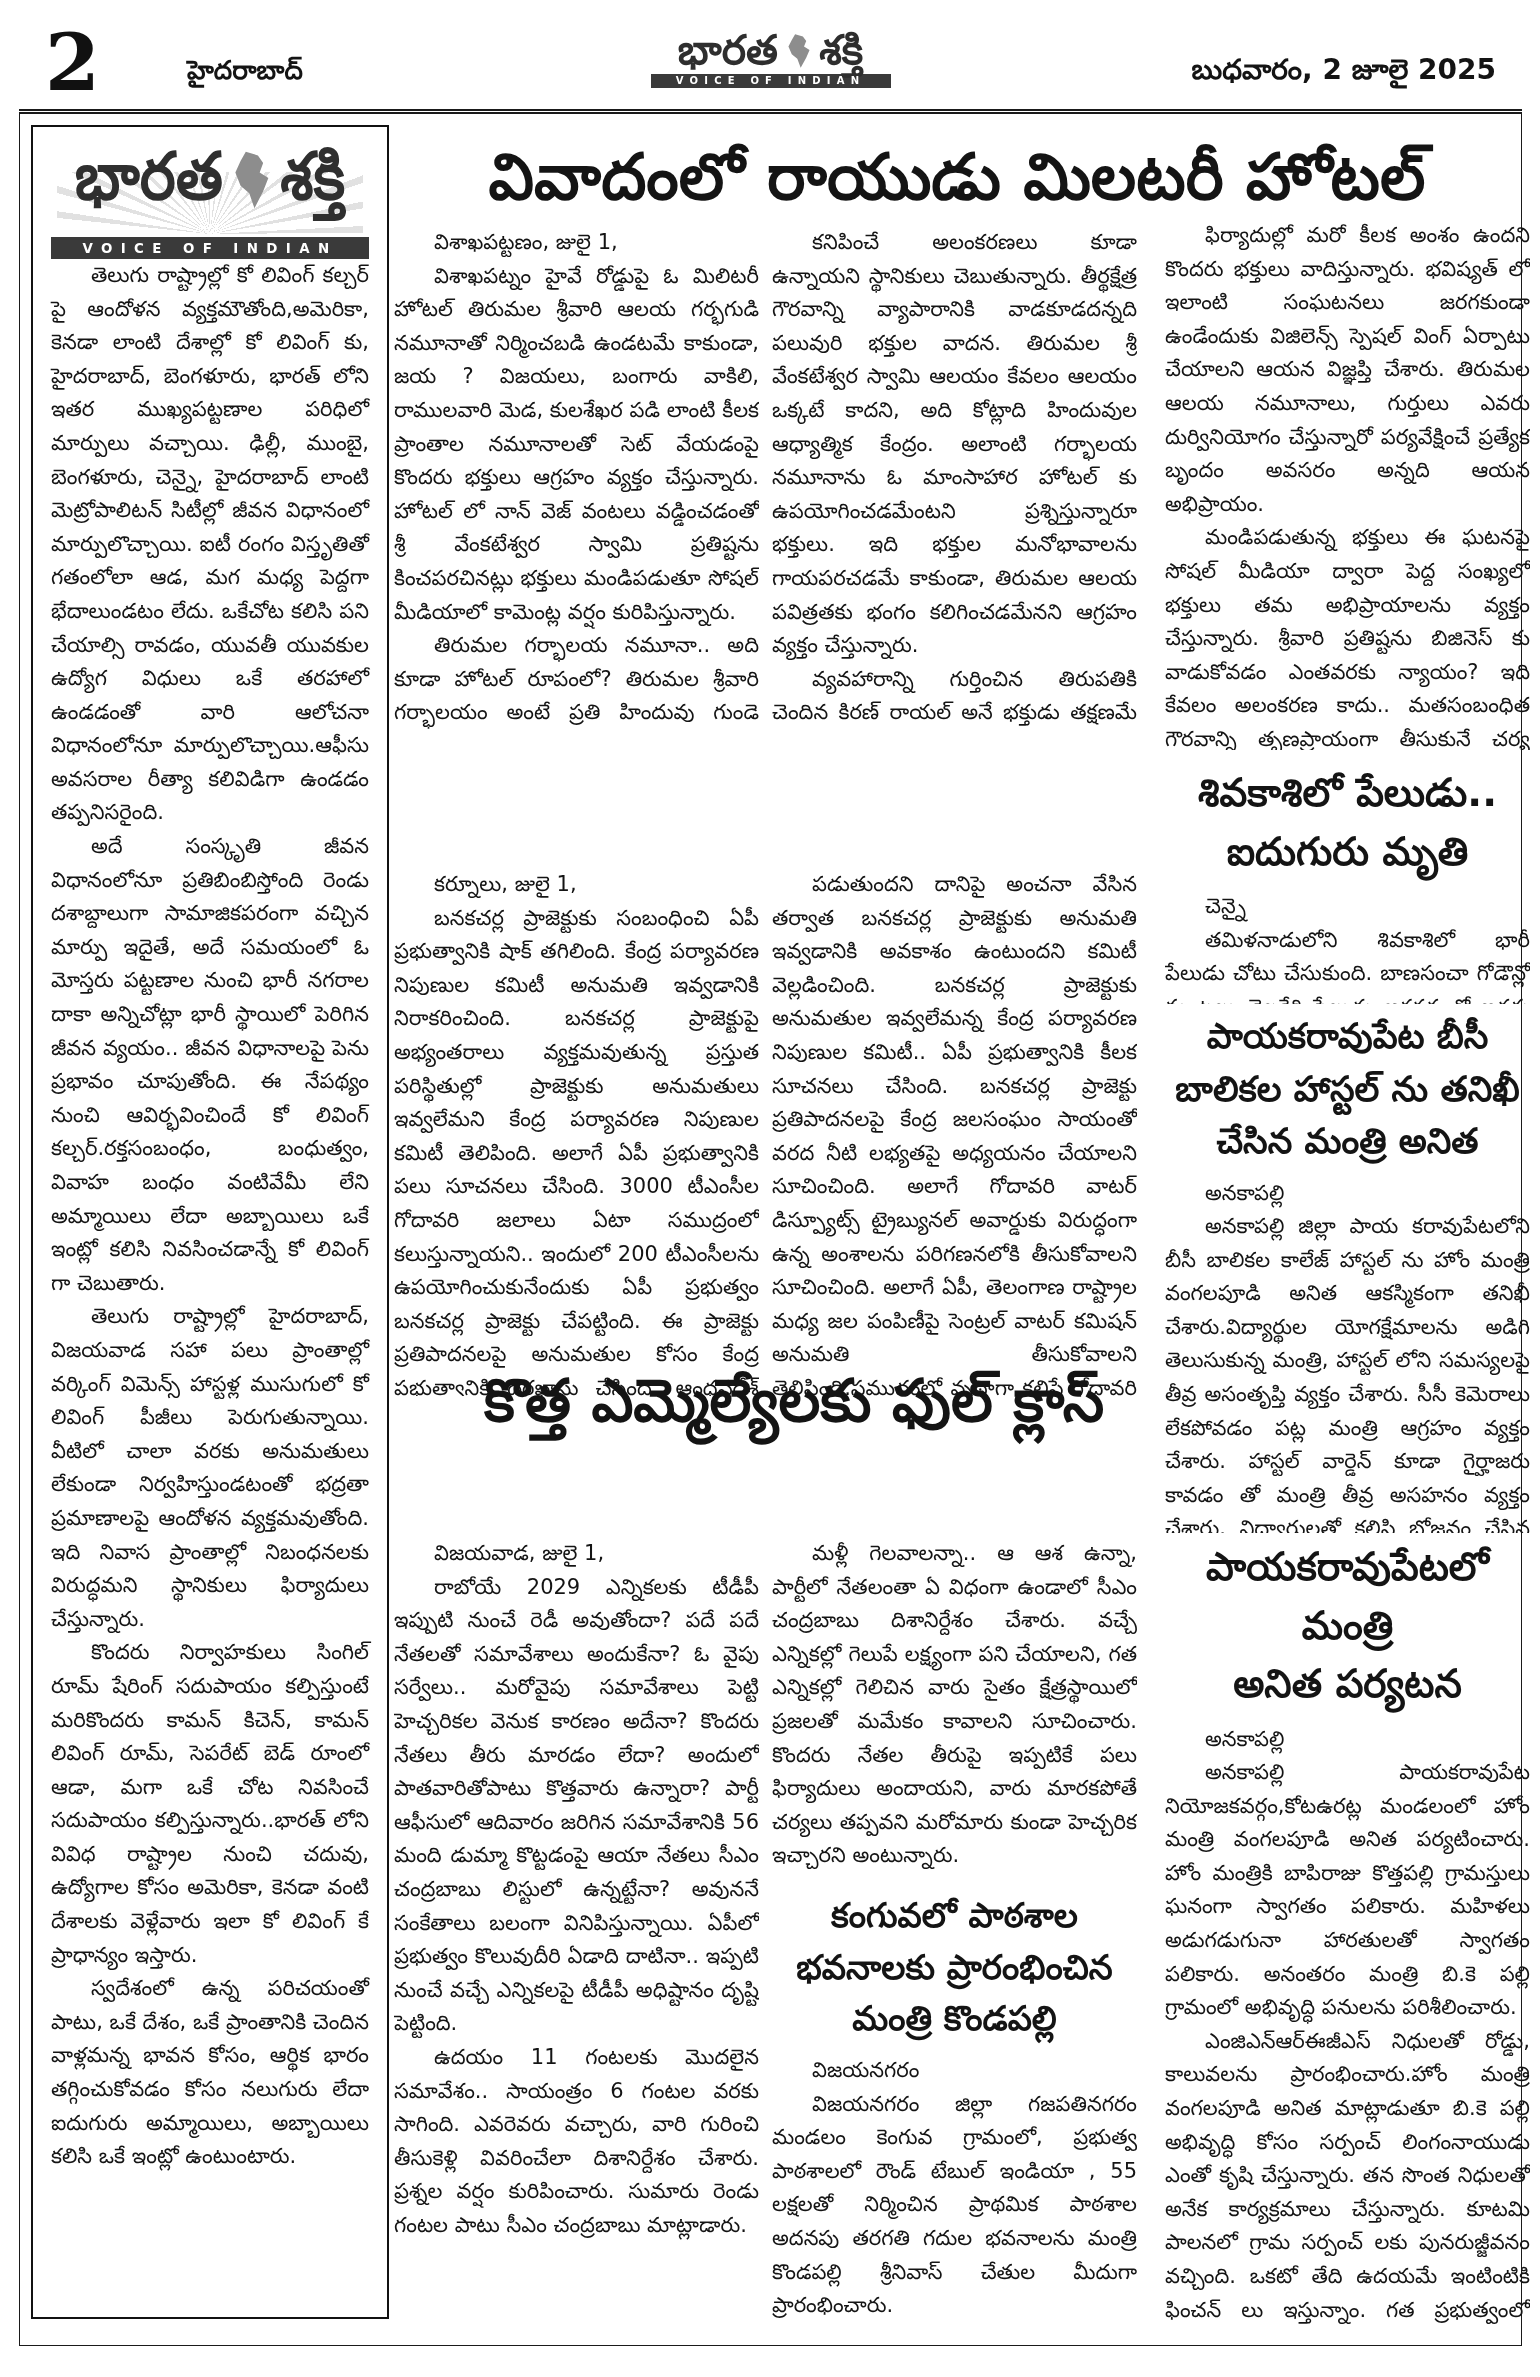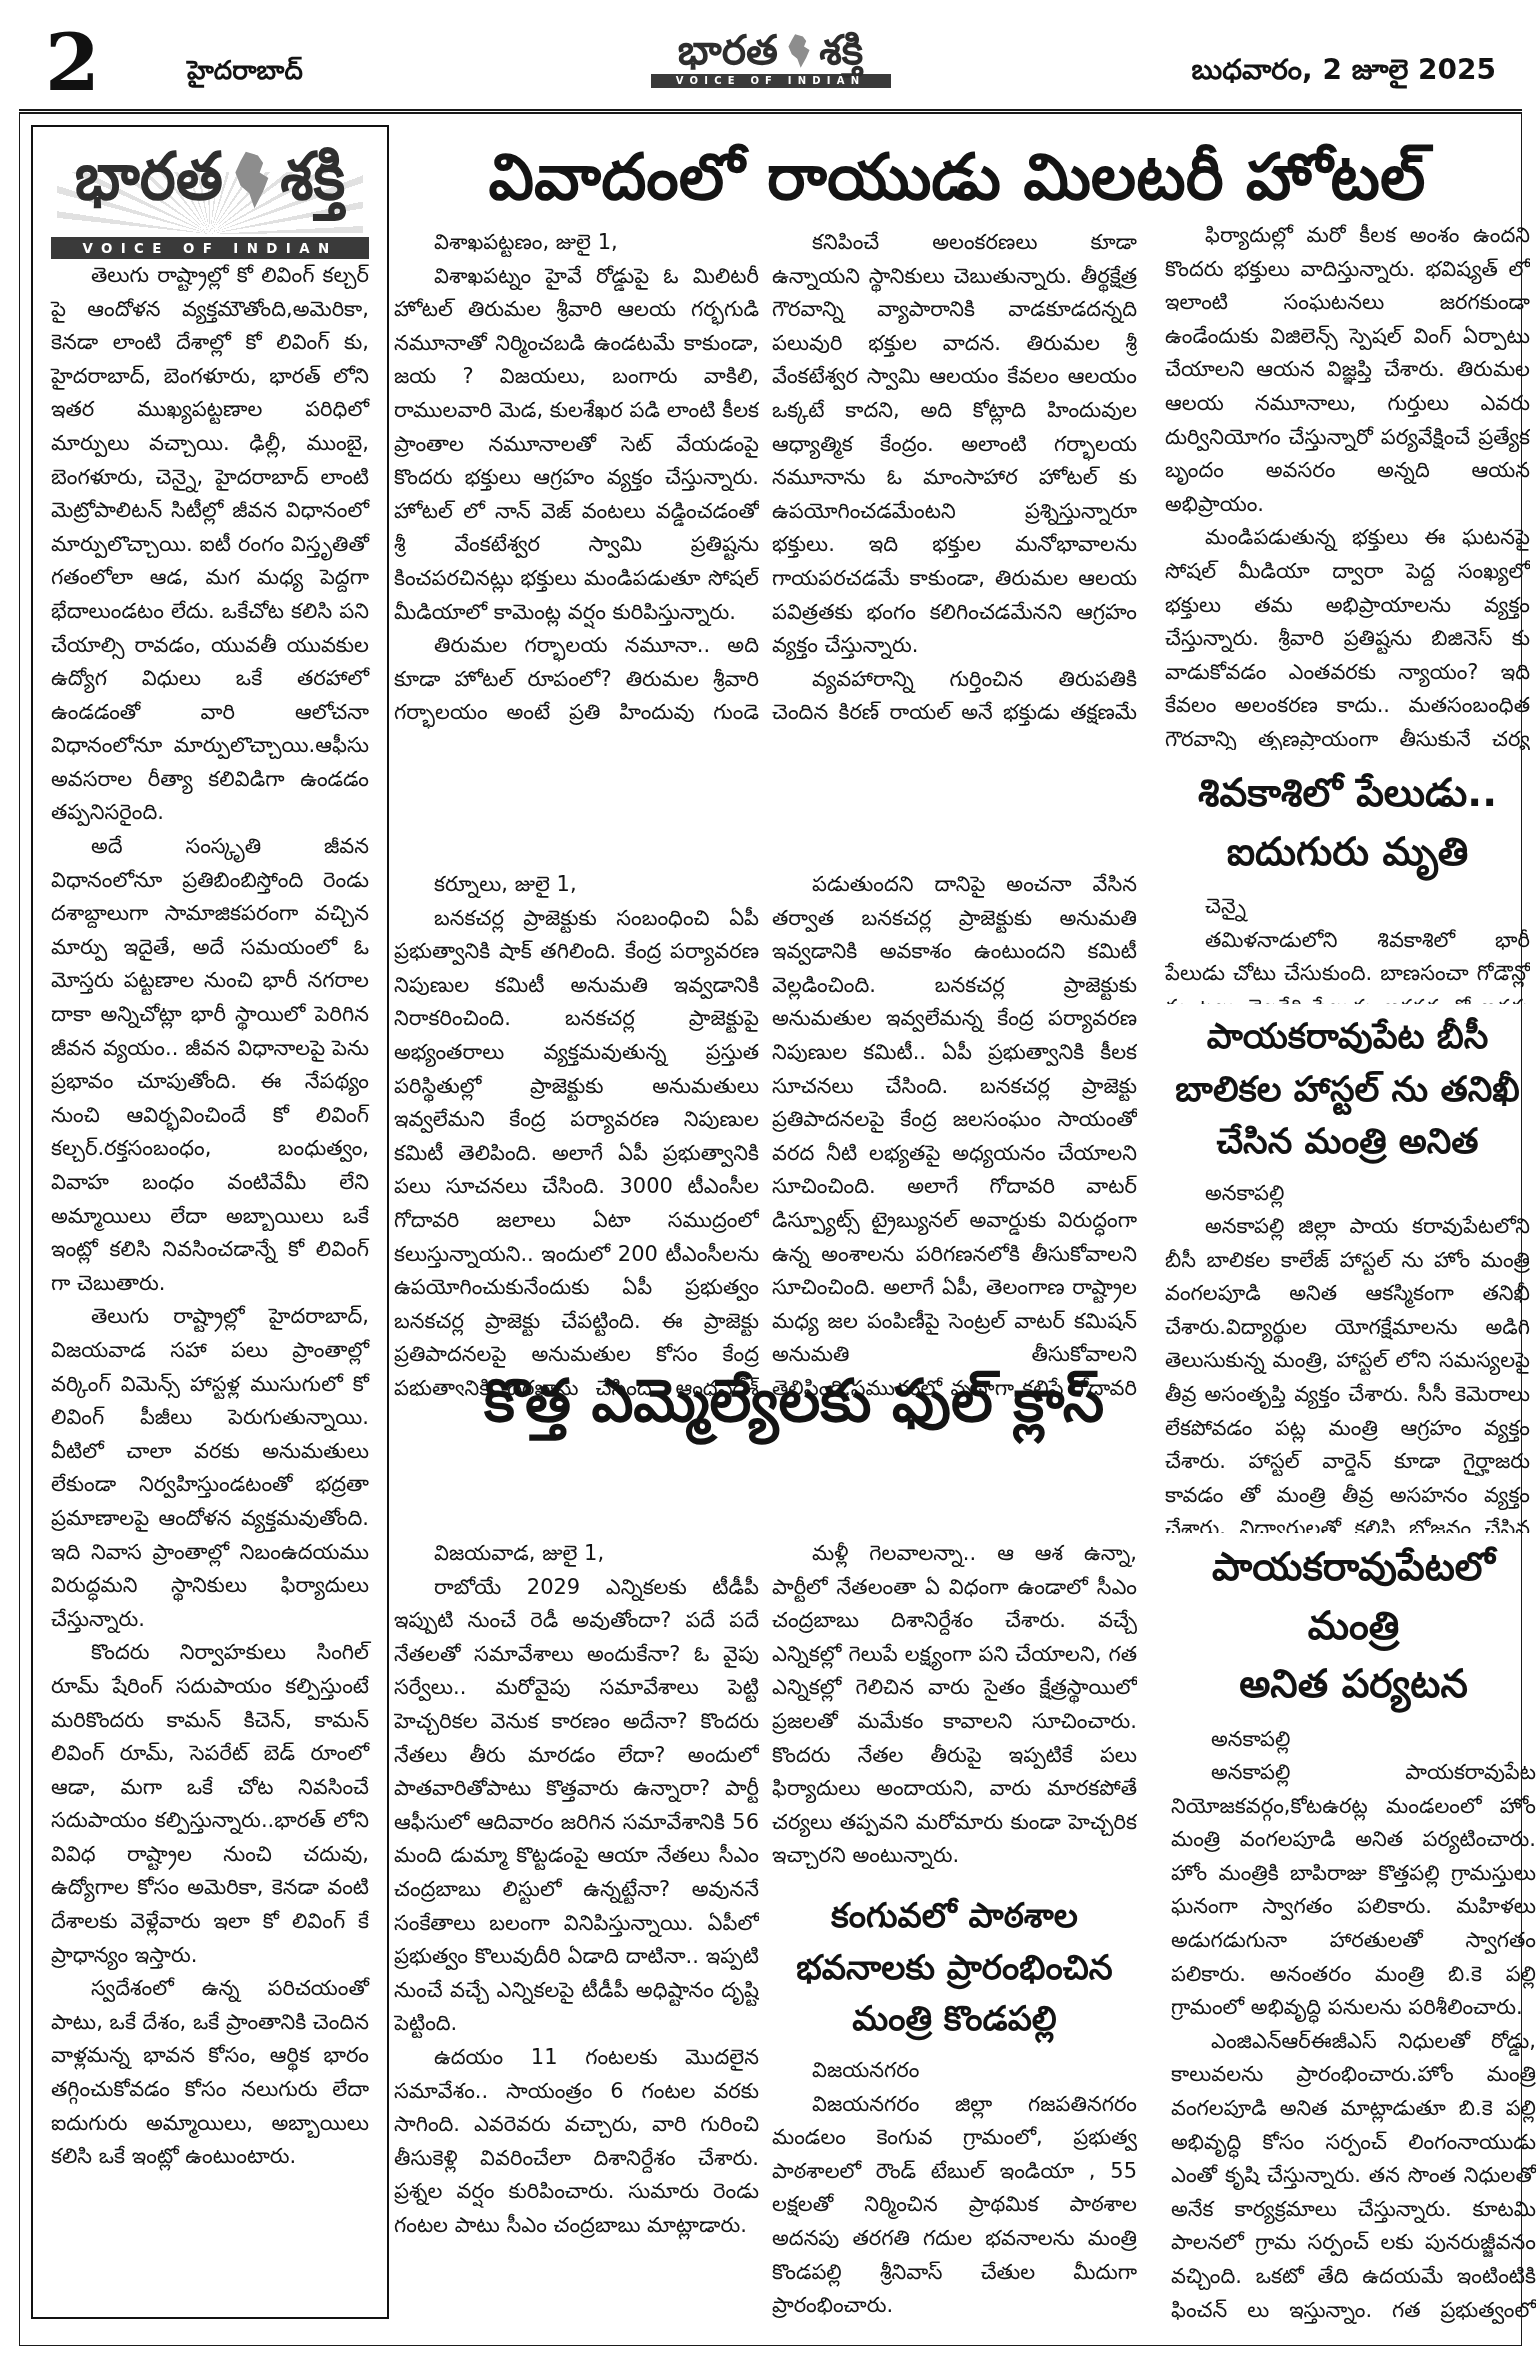--- a/index.html
+++ b/index.html
@@ -84,21 +84,21 @@
             </svg>
         </span>
         <span>శక్తి</span>
       </div>
       <div class="rays"></div>
       <div class="mh-bar">VOICE OF INDIAN</div>
     </div>
     <div class="body-text">
       <p>తెలుగు రాష్ట్రాల్లో కో లివింగ్ కల్చర్ పై ఆందోళన వ్యక్తమౌతోంది,అమెరికా, కెనడా లాంటి దేశాల్లో కో లివింగ్ కు, హైదరాబాద్, బెంగళూరు, భారత్ లోని ఇతర ముఖ్యపట్టణాల పరిధిలో మార్పులు వచ్చాయి. ఢిల్లీ, ముంబై, బెంగళూరు, చెన్నై, హైదరాబాద్ లాంటి మెట్రోపాలిటన్ సిటీల్లో జీవన విధానంలో మార్పులొచ్చాయి. ఐటీ రంగం విస్తృతితో గతంలోలా ఆడ, మగ మధ్య పెద్దగా భేదాలుండటం లేదు. ఒకేచోట కలిసి పని చేయాల్సి రావడం, యువతీ యువకుల ఉద్యోగ విధులు ఒకే తరహాలో ఉండడంతో వారి ఆలోచనా విధానంలోనూ మార్పులొచ్చాయి.ఆఫీసు అవసరాల రీత్యా కలివిడిగా ఉండడం తప్పనిసరైంది.</p>
       <p>అదే సంస్కృతి జీవన విధానంలోనూ ప్రతిబింబిస్తోంది రెండు దశాబ్దాలుగా సామాజికపరంగా వచ్చిన మార్పు ఇదైతే, అదే సమయంలో ఓ మోస్తరు పట్టణాల నుంచి భారీ నగరాల దాకా అన్నిచోట్లా భారీ స్థాయిలో పెరిగిన జీవన వ్యయం.. జీవన విధానాలపై పెను ప్రభావం చూపుతోంది. ఈ నేపథ్యం నుంచి ఆవిర్భవించిందే కో లివింగ్ కల్చర్.రక్తసంబంధం, బంధుత్వం, వివాహ బంధం వంటివేమీ లేని అమ్మాయిలు లేదా అబ్బాయిలు ఒకే ఇంట్లో కలిసి నివసించడాన్నే కో లివింగ్ గా చెబుతారు.</p>
-      <p>తెలుగు రాష్ట్రాల్లో హైదరాబాద్, విజయవాడ సహా పలు ప్రాంతాల్లో వర్కింగ్ విమెన్స్ హాస్టళ్ల ముసుగులో కో లివింగ్ పీజీలు పెరుగుతున్నాయి. వీటిలో చాలా వరకు అనుమతులు లేకుండా నిర్వహిస్తుండటంతో భద్రతా ప్రమాణాలపై ఆందోళన వ్యక్తమవుతోంది. ఇది నివాస ప్రాంతాల్లో నిబంఉదయము విరుద్ధమని స్థానికులు ఫిర్యాదులు చేస్తున్నారు.</p>
+      <p>తెలుగు రాష్ట్రాల్లో హైదరాబాద్, విజయవాడ సహా పలు ప్రాంతాల్లో వర్కింగ్ విమెన్స్ హాస్టళ్ల ముసుగులో కో లివింగ్ పీజీలు పెరుగుతున్నాయి. వీటిలో చాలా వరకు అనుమతులు లేకుండా నిర్వహిస్తుండటంతో భద్రతా ప్రమాణాలపై ఆందోళన వ్యక్తమవుతోంది. ఇది నివాస ప్రాంతాల్లో నిబంధనలకు విరుద్ధమని స్థానికులు ఫిర్యాదులు చేస్తున్నారు.</p>
       <p>కొందరు నిర్వాహకులు సింగిల్ రూమ్ షేరింగ్ సదుపాయం కల్పిస్తుంటే మరికొందరు కామన్ కిచెన్, కామన్ లివింగ్ రూమ్, సెపరేట్ బెడ్ రూంలో ఆడా, మగా ఒకే చోట నివసించే సదుపాయం కల్పిస్తున్నారు..భారత్ లోని వివిధ రాష్ట్రాల నుంచి చదువు, ఉద్యోగాల కోసం అమెరికా, కెనడా వంటి దేశాలకు వెళ్లేవారు ఇలా కో లివింగ్ కే ప్రాధాన్యం ఇస్తారు.</p>
       <p>స్వదేశంలో ఉన్న పరిచయంతో పాటు, ఒకే దేశం, ఒకే ప్రాంతానికి చెందిన వాళ్లమన్న భావన కోసం, ఆర్థిక భారం తగ్గించుకోవడం కోసం నలుగురు లేదా ఐదుగురు అమ్మాయిలు, అబ్బాయిలు కలిసి ఒకే ఇంట్లో ఉంటుంటారు.</p>
     </div>
   </div>
 
   <div class="lead-head">వివాదంలో రాయుడు మిలటరీ హోటల్</div>
 
   <div class="story body-text" style="left:394px;top:226px;width:365px;height:504px;">
     <p class="dateline">విశాఖపట్టణం,  జులై  1,</p>
     <p>విశాఖపట్నం హైవే రోడ్డుపై ఓ మిలిటరీ హోటల్ తిరుమల శ్రీవారి ఆలయ గర్భగుడి నమూనాతో నిర్మించబడి ఉండటమే కాకుండా, జయ ? విజయలు, బంగారు వాకిలి, రాములవారి మెడ, కులశేఖర పడి లాంటి కీలక ప్రాంతాల నమూనాలతో సెట్ వేయడంపై కొందరు భక్తులు ఆగ్రహం వ్యక్తం చేస్తున్నారు. హోటల్ లో నాన్ వెజ్ వంటలు వడ్డించడంతో శ్రీ వేంకటేశ్వర స్వామి ప్రతిష్టను కించపరచినట్లు భక్తులు మండిపడుతూ సోషల్ మీడియాలో కామెంట్ల వర్షం కురిపిస్తున్నారు.</p>
@@ -158,21 +158,21 @@
       <div>బాలికల హాస్టల్ ను తనిఖీ</div>
       <div>చేసిన మంత్రి అనిత</div>
     </div>
     <div class="body-text gap-top">
       <p class="dateline">అనకాపల్లి</p>
       <p>అనకాపల్లి జిల్లా పాయ కరావుపేటలోని బీసీ బాలికల కాలేజ్ హాస్టల్ ను హోం మంత్రి వంగలపూడి అనిత ఆకస్మికంగా తనిఖీ చేశారు.విద్యార్థుల యోగక్షేమాలను అడిగి తెలుసుకున్న మంత్రి, హాస్టల్ లోని సమస్యలపై తీవ్ర అసంతృప్తి వ్యక్తం చేశారు. సీసీ కెమెరాలు లేకపోవడం పట్ల మంత్రి ఆగ్రహం వ్యక్తం చేశారు. హాస్టల్ వార్డెన్ కూడా గైర్హాజరు కావడం తో మంత్రి తీవ్ర అసహనం వ్యక్తం చేశారు. విద్యార్థులతో కలిసి భోజనం చేసిన మంత్రి, ఆహార నాణ్యత తక్కువగా ఉండడంతో అధికారులపై సిరీయస్ అయ్యారు. మెను లో ఉన్న పదార్థాలను సరైన విధంగా అమలు చేయకపోవడాన్ని గుర్తించారు. ప్రభుత్వ హాస్టల్స్ లో కూడా సన్న బియ్యాన్ని వాడాలని స్పష్టం చేశారు.</p>
 
     </div>
   </div>
 
-  <div class="story" style="left:1165px;top:1538px;width:365px;height:792px;margin-left:6px;">
+  <div class="story" style="left:1165px;top:1538px;width:365px;height:792px;">
     <div class="head-multi head-72">
       <div>పాయకరావుపేటలో మంత్రి</div>
       <div>అనిత పర్యటన</div>
     </div>
     <div class="body-text gap-top">
       <p class="dateline">అనకాపల్లి</p>
       <p>అనకాపల్లి పాయకరావుపేట నియోజకవర్గం,కోటఉరట్ల మండలంలో హోం మంత్రి వంగలపూడి అనిత పర్యటించారు. హోం మంత్రికి బాపిరాజు కొత్తపల్లి గ్రామస్తులు ఘనంగా స్వాగతం పలికారు. మహిళలు అడుగడుగునా హారతులతో స్వాగతం పలికారు. అనంతరం మంత్రి బి.కె పల్లి గ్రామంలో అభివృద్ధి పనులను పరిశీలించారు.</p>
       <p>ఎంజిఎన్ఆర్ఈజీఎస్ నిధులతో రోడ్డు, కాలువలను ప్రారంభించారు.హోం మంత్రి వంగలపూడి అనిత మాట్లాడుతూ బి.కె పల్లి అభివృద్ధి కోసం సర్పంచ్ లింగంనాయుడు ఎంతో కృషి చేస్తున్నారు. తన సొంత నిధులతో అనేక కార్యక్రమాలు చేస్తున్నారు. కూటమి పాలనలో గ్రామ సర్పంచ్ లకు పునరుజ్జీవనం వచ్చింది. ఒకటో తేది ఉదయమే ఇంటింటికి ఫించన్ లు ఇస్తున్నాం. గత ప్రభుత్వంలో ఫించన్ పేరుతో ఏమి చేసారో ప్రజలకు తెలుసని అన్నారు.రాష్ట్రంలో ఆర్థికంగా ఎన్ని ఇబ్బందులు ఉన్నా,సకాలంలో ఫించన్ లు ఇస్తున్నాం. ఒకటో తేది ఆదివారం వస్తే,ముందు రోజే ఫించన్ లు ఇస్తున్నాం. ఇప్పటికే రెండు గ్యాస్ సిలిండర్లు ఇచ్చాం.</p>
 
     </div>

